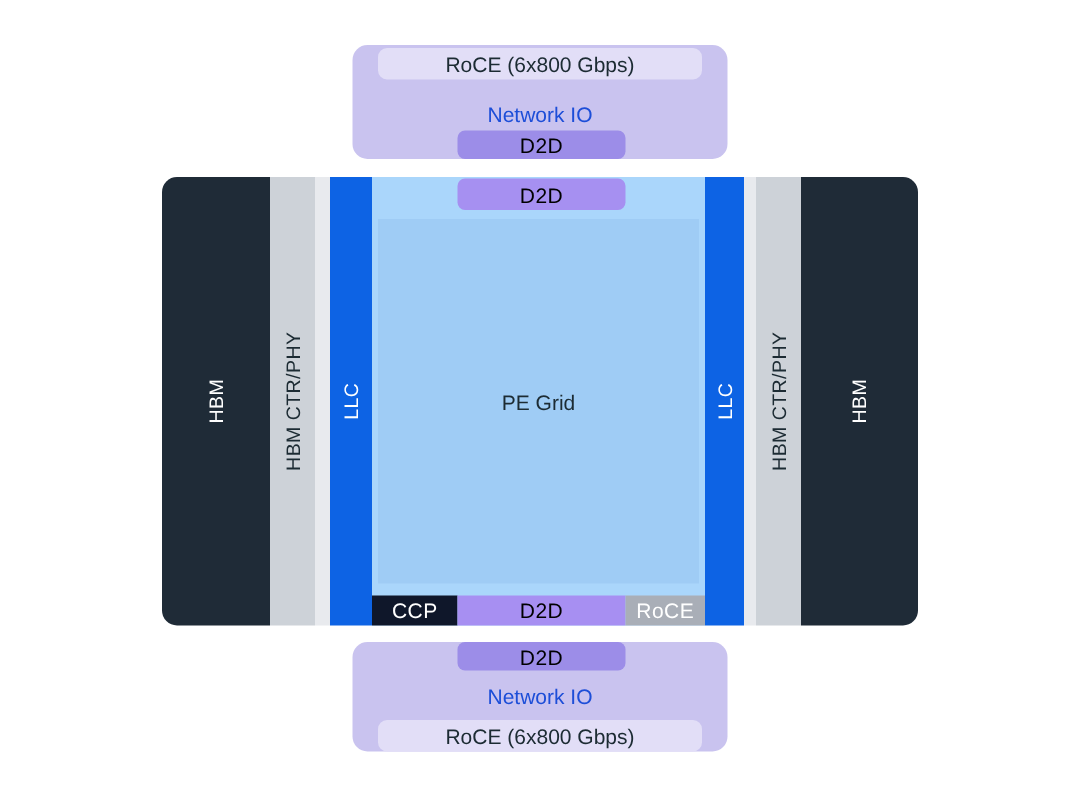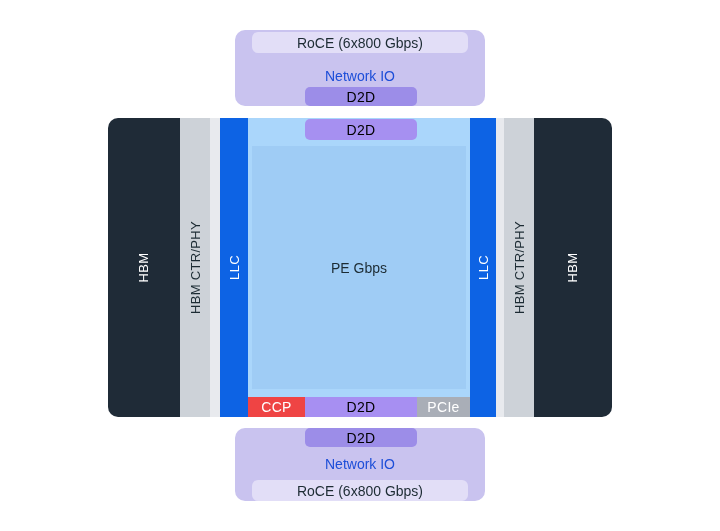--- a/index.html
+++ b/index.html
@@ -95,21 +95,21 @@
   .d2d-chip-top    { left: 197px; top: 1px;   height: 21px; background: #a690f1; }
   .d2d-chip-bottom { left: 197px; top: 279px; height: 20px; background: #a78ff2; border-radius: 0; }
 
   .edge-cell {
     position: absolute;
     top: 279px; height: 20px;
     font-size: 14px;
     color: #ffffff;
     letter-spacing: 0.3px;
   }
-  .ccp-cell  { left: 140px; width: 57px; background: #ef4444; }
+  .ccp-cell  { left: 140px; width: 57px; background: #0f172a; }
   .pcie-cell { left: 309px; width: 53px; background: #a9aeb7; }
 </style>
 </head>
 <body>
 
 <div class="stage">
 
   <div class="abs io-box io-box-top">
     <div class="roce-box roce-top cc">
       <span>RoCE (6x800 Gbps)</span>
@@ -128,21 +128,21 @@
     <div class="col ctrphy ctrphy-left cc">
       <span class="vtext">HBM CTR/PHY</span>
     </div>
     <div class="col gapbar gapbar-left"></div>
     <div class="col llc llc-left cc">
       <span class="vtext">LLC</span>
     </div>
 
     <div class="col pe-area"></div>
     <div class="pe-inner cc">
-      <span>PE Gbps</span>
+      <span>PE Grid</span>
     </div>
 
     <div class="col llc llc-right cc">
       <span class="vtext">LLC</span>
     </div>
     <div class="col gapbar gapbar-right"></div>
     <div class="col ctrphy ctrphy-right cc">
       <span class="vtext">HBM CTR/PHY</span>
     </div>
     <div class="col hbm hbm-right cc">
@@ -153,21 +153,21 @@
       <span>D2D</span>
     </div>
 
     <div class="edge-cell ccp-cell cc">
       <span>CCP</span>
     </div>
     <div class="d2d d2d-chip-bottom cc">
       <span>D2D</span>
     </div>
     <div class="edge-cell pcie-cell cc">
-      <span>PCIe</span>
+      <span>RoCE</span>
     </div>
   </div>
 
   <div class="abs io-box io-box-bottom">
     <div class="d2d d2d-io d2d-io-bottom cc">
       <span>D2D</span>
     </div>
     <div class="netio-label netio-bottom">Network IO</div>
     <div class="roce-box roce-bottom cc">
       <span>RoCE (6x800 Gbps)</span>

